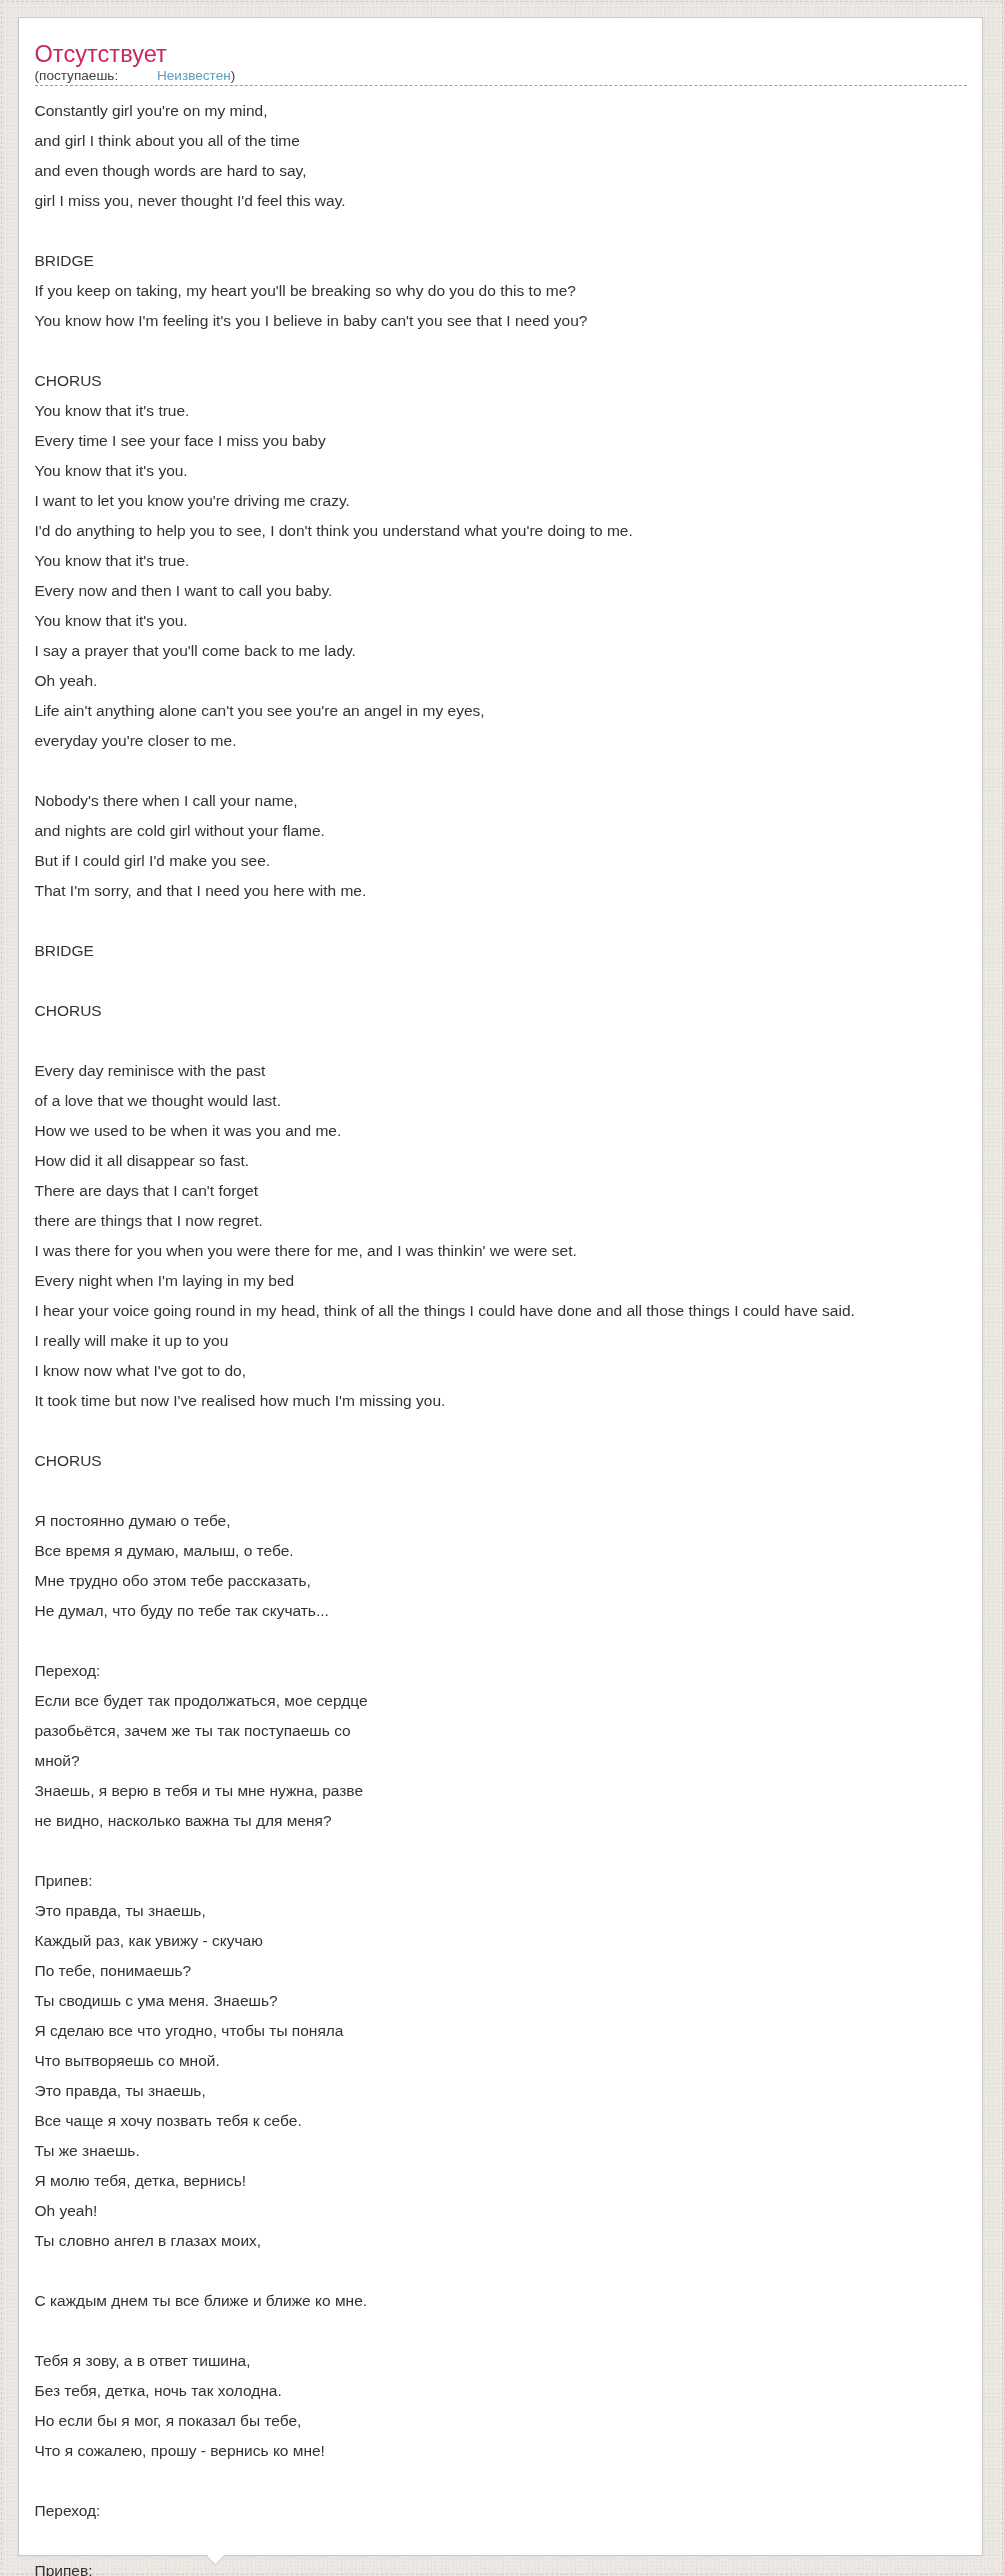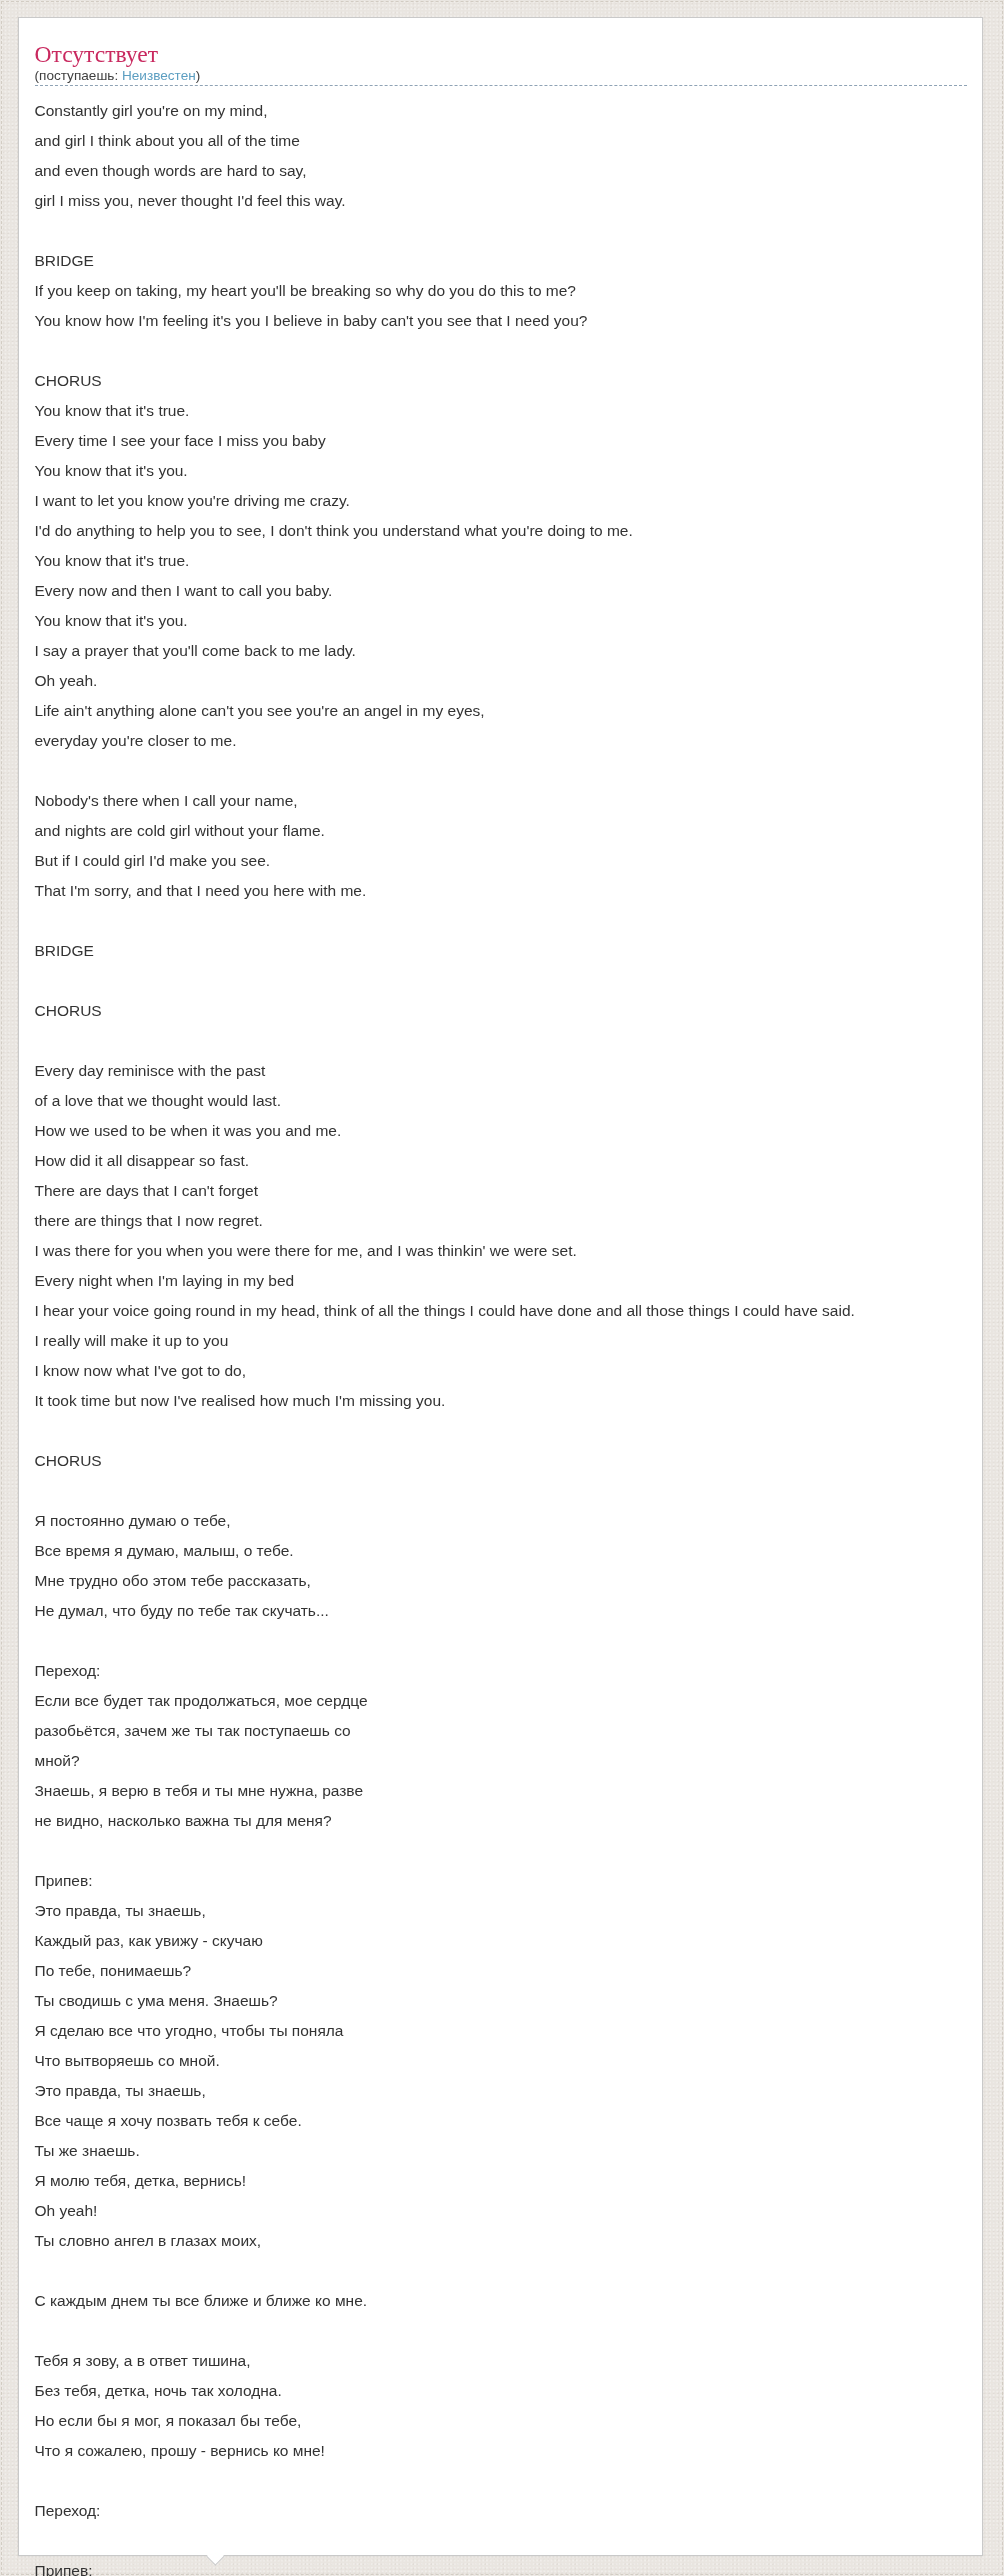--- a/index.html
+++ b/index.html
@@ -37,26 +37,25 @@
     padding:23.6px 15.5px 0 15.5px;
     box-shadow:0 0.9px 1.8px rgba(0,0,0,0.06);
   }
   .card-header{
     border-bottom:0.9px dashed var(--divider);
     padding-bottom:1.8px;
   }
   .song-title{
     margin:0;font-size:23.6px;line-height:24.5px;font-weight:400;
     color:var(--accent-title);
-    font-family:Liberation Serif, serif;
   }
   .artist-line{
     margin-top:1.8px;font-size:13.6px;line-height:15.5px;color:var(--muted);
   }
-  .artist-link{color:var(--link);text-decoration:none;cursor:pointer;}
+  .artist-link{color:var(--link);text-decoration:none;cursor:pointer;margin-left:35px;}
   .lyrics{
     margin-top:10px;
     font-size:15.5px;line-height:30px;color:var(--text);
     white-space:pre-line;
   }
   .card-notch{
     position:absolute;left:209px;top:2550px;width:11.8px;height:11.8px;
     background:var(--card-bg);
     border-right:0.9px solid var(--card-border);
     border-bottom:0.9px solid var(--card-border);

